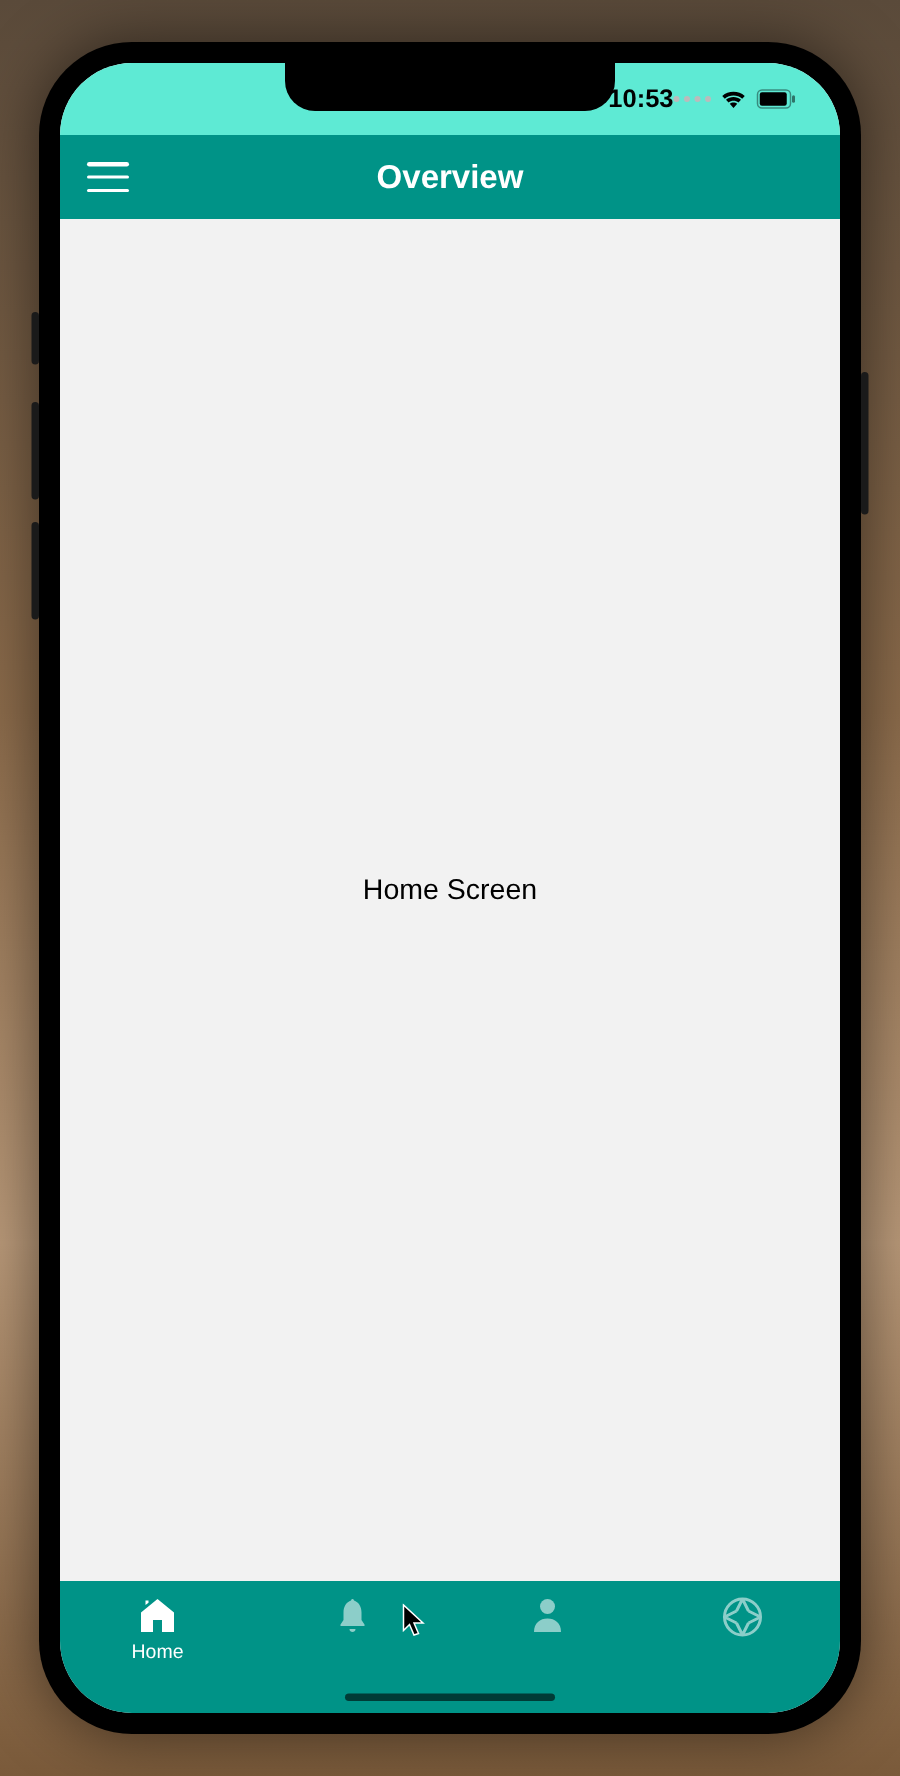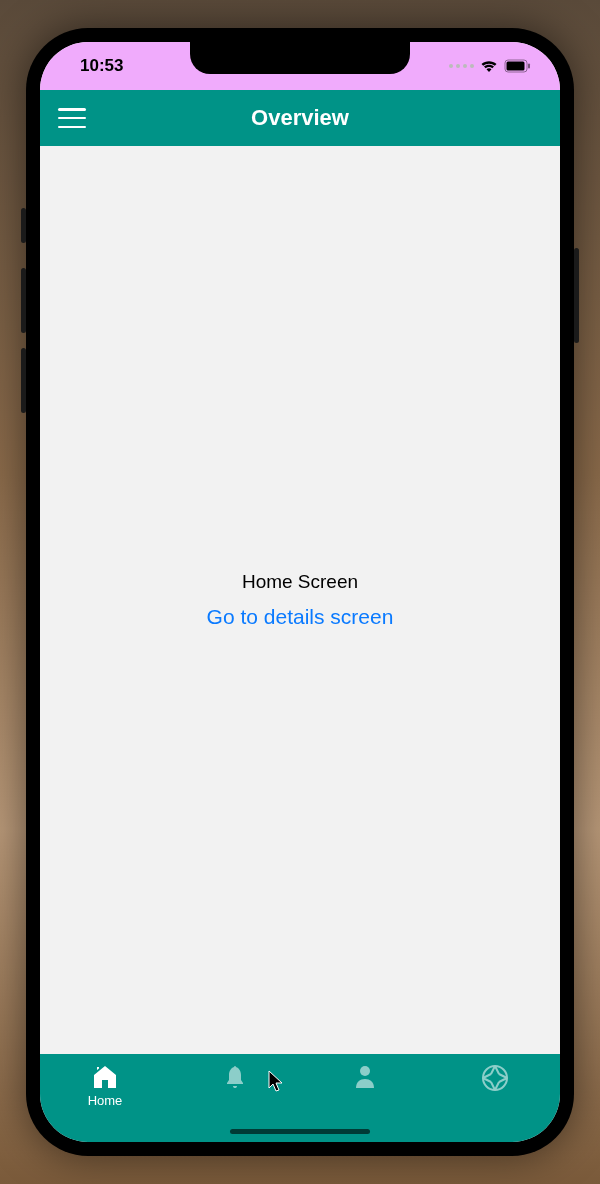--- a/index.html
+++ b/index.html
@@ -59,24 +59,24 @@
       width: 220px;
       height: 32px;
       background: #000;
       border-radius: 0 0 20px 20px;
       z-index: 100;
     }
     
     .status-bar {
       height: 48px;
       display: flex;
-      justify-content: space-between;
+      justify-content: flex-end;
       align-items: center;
       padding: 0 28px 0 40px;
-      background: #f0abfc;
+      background: #5eead4;
       flex-shrink: 0;
     }
     
     .status-time {
       font-size: 17px;
       font-weight: 600;
       color: #000;
     }
     
     .status-icons {
@@ -248,21 +248,20 @@
       <div class="hamburger">
         <div class="hamburger-line"></div>
         <div class="hamburger-line"></div>
         <div class="hamburger-line"></div>
       </div>
       <div class="header-title">Overview</div>
     </div>
 
     <div class="content">
       <div class="screen-label">Home Screen</div>
-      <div class="details-link">Go to details screen</div>
     </div>
 
     <div class="tab-bar">
       <div class="tab-item active">
         <div class="tab-icon">
           <svg width="28" height="26" viewBox="0 0 28 26">
             <path d="M14 2 L3 11 L3 24 L11 24 L11 16 L17 16 L17 24 L25 24 L25 11 Z M6 6 L6 3 L8 3 L8 4.5 Z" fill="#fff"></path>
           </svg>
         </div>
         <div class="tab-label">Home</div>

